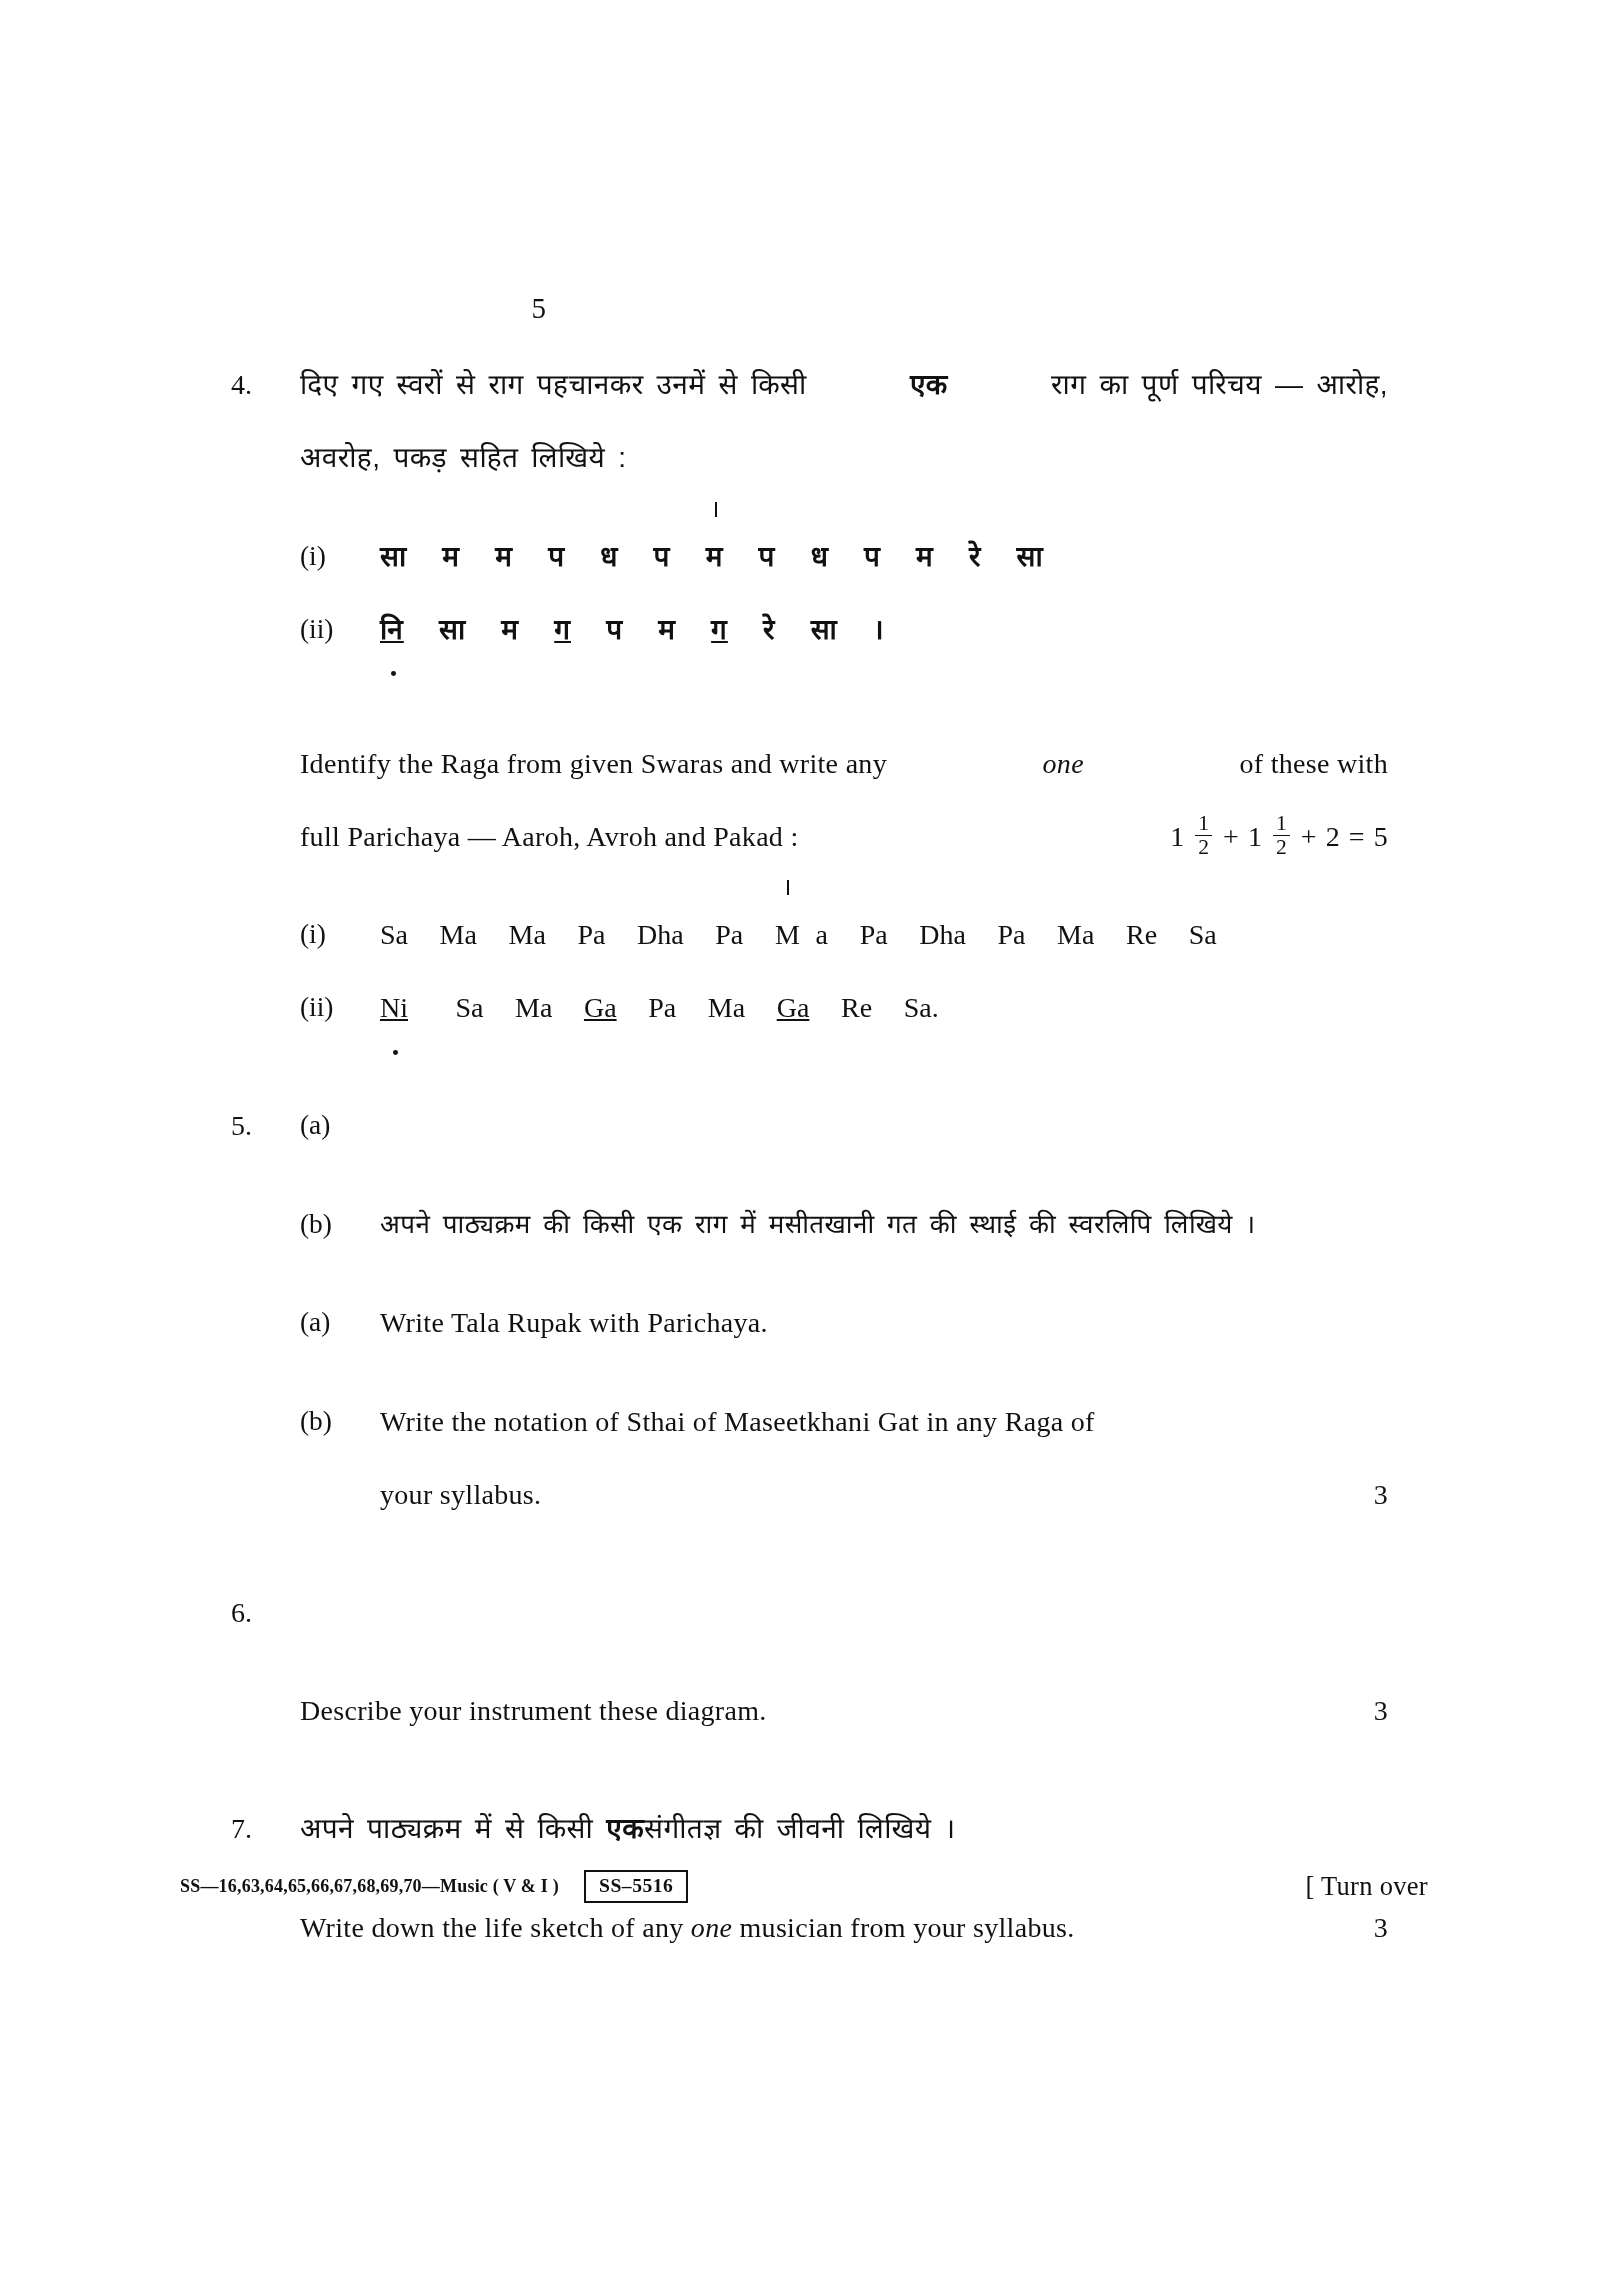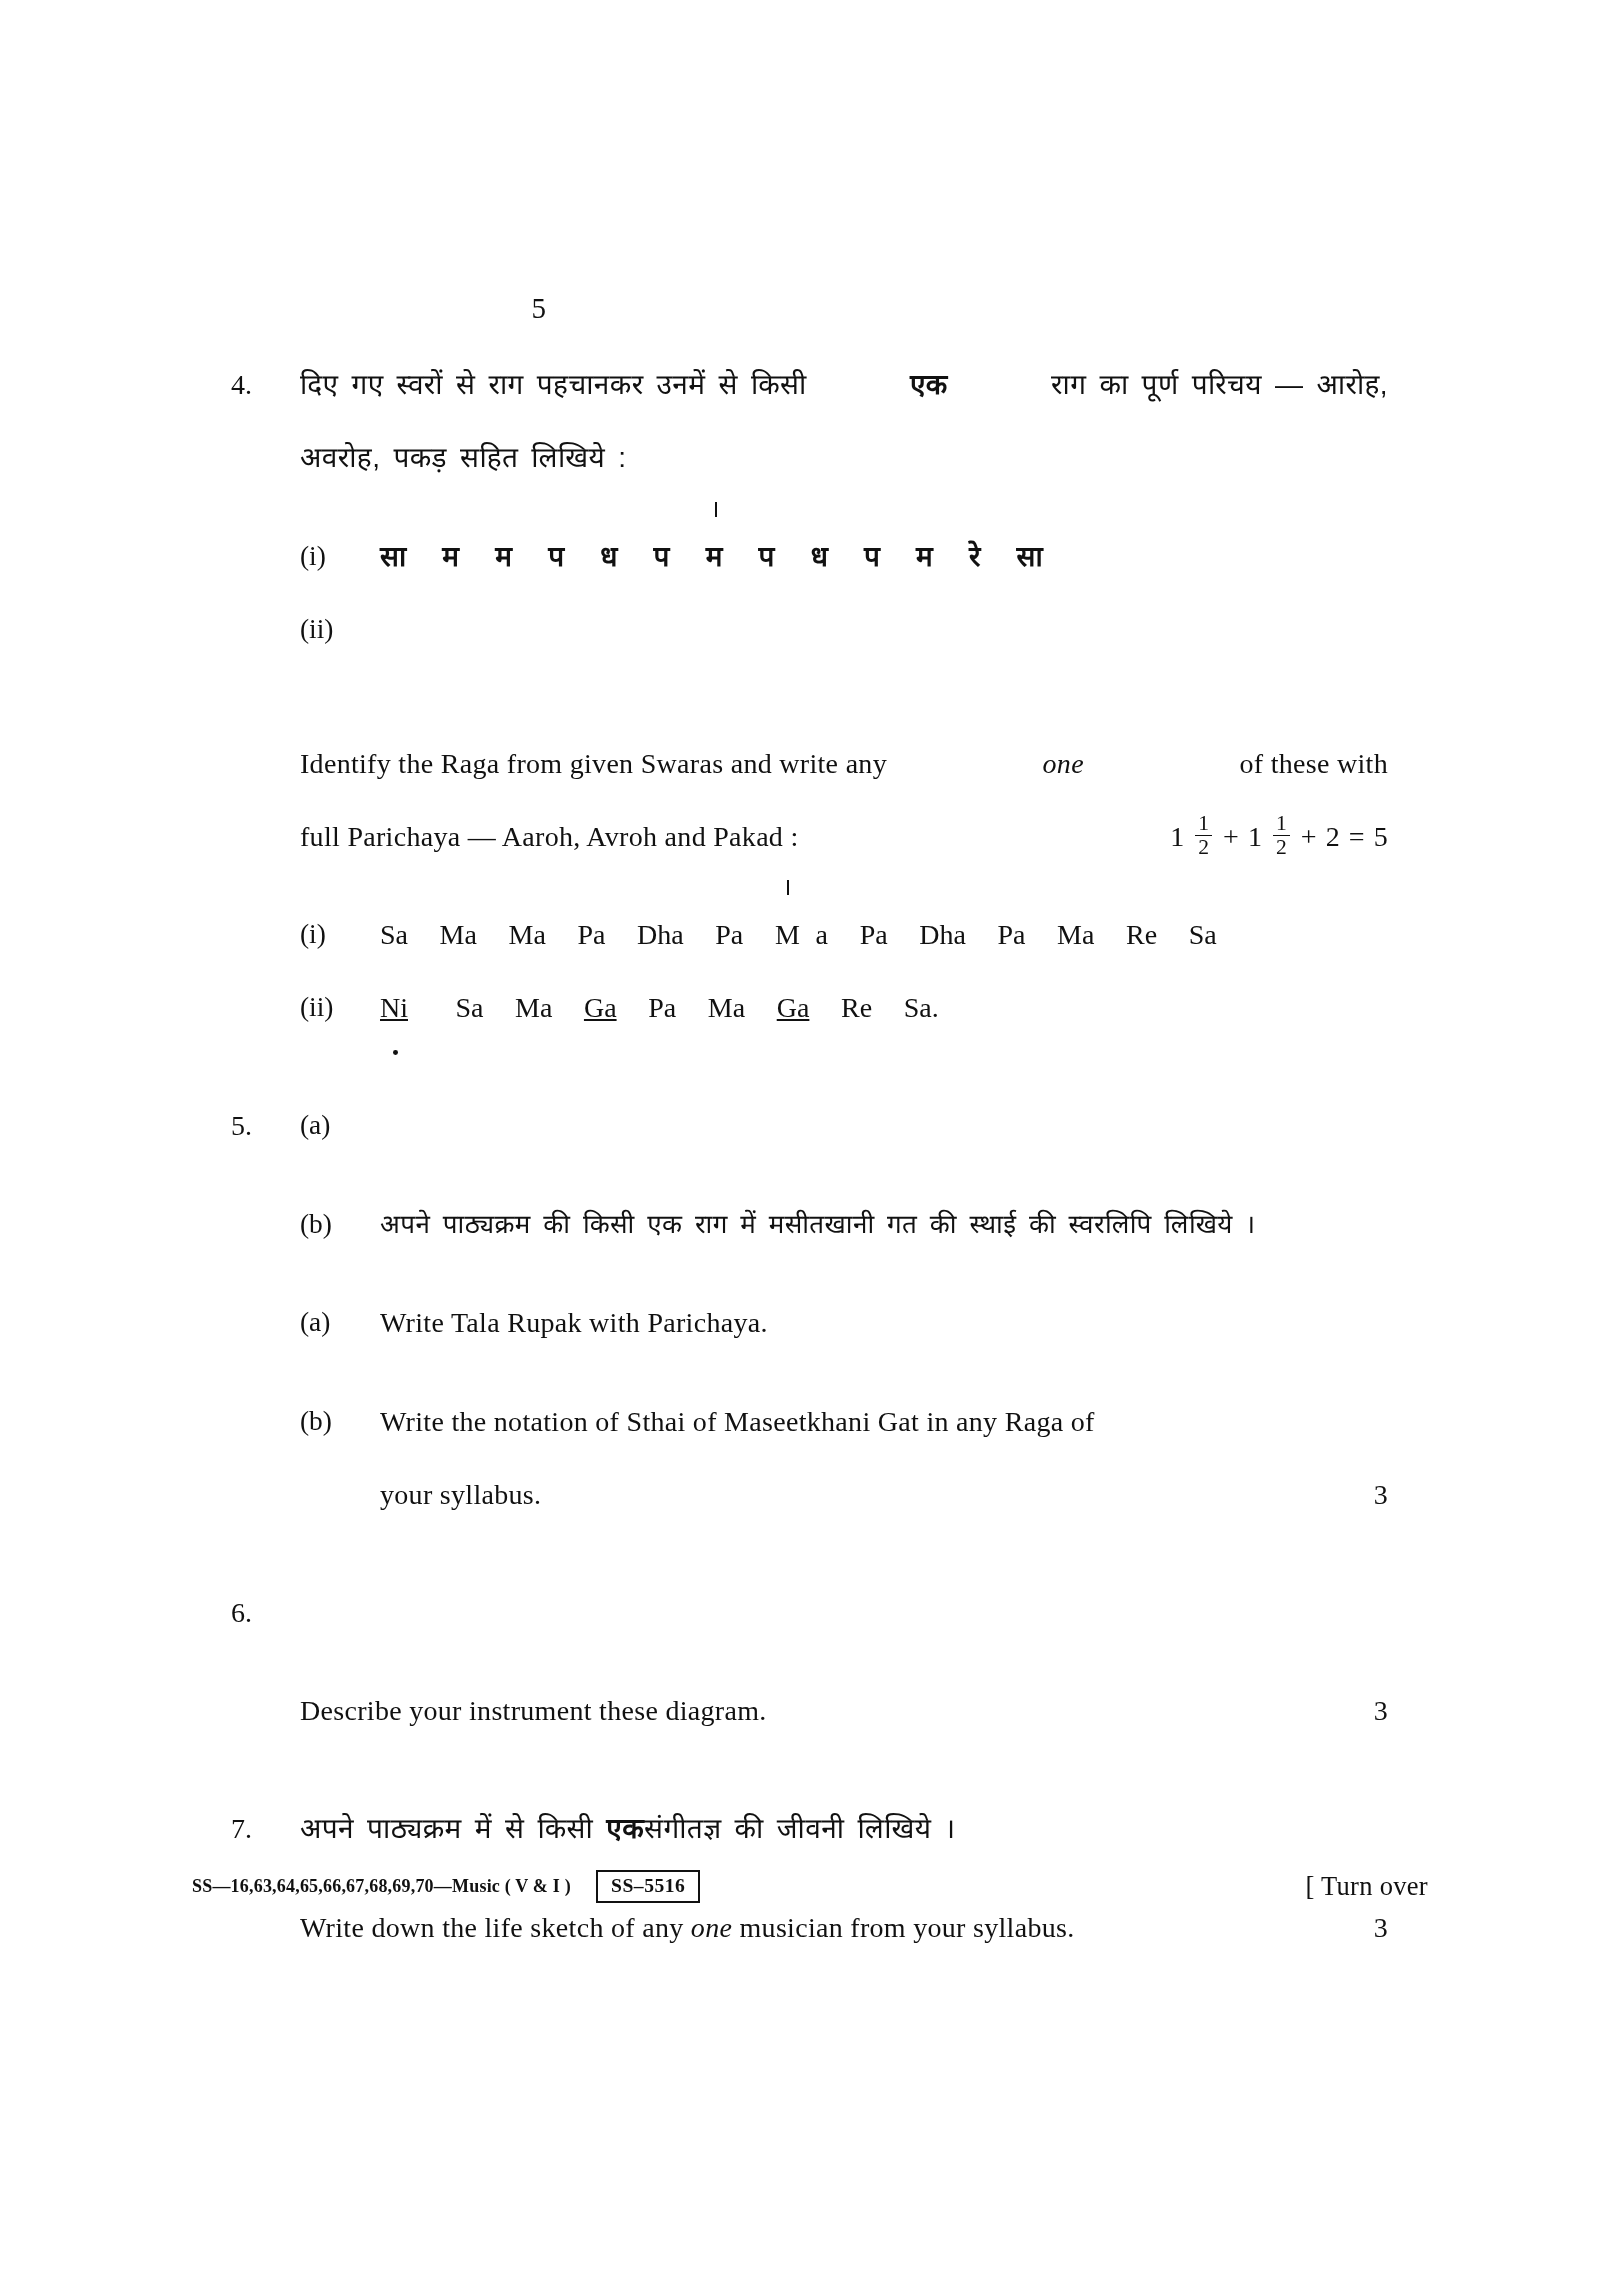--- a/index.html
+++ b/index.html
@@ -182,21 +182,21 @@
   .frac .den { padding: 0 2.9px; border-top: 1.6px solid #111; }
 
   
   .gap-sm { height: 25.5px; }
   .gap-md { height: 45px; }
   .gap-lg { height: 61px; }
 
   
   .footer {
     position: absolute;
-    left: 192px;
+    left: 180px;
     right: 192px;
     top: 1870px;
     display: flex;
     align-items: center;
     justify-content: space-between;
   }
   .footer-left {
     display: flex;
     align-items: center;
     gap: 25.5px;
@@ -260,20 +260,23 @@
         <div class="qnum-blank"></div>
         <div class="sublabel">(i)</div>
         <div class="swara-hi">
           सा&nbsp; म&nbsp; म&nbsp; प&nbsp; ध&nbsp; प&nbsp; <span class="teevra">म</span>&nbsp; प&nbsp; ध&nbsp; प&nbsp; म&nbsp; रे&nbsp; सा
         </div>
       </div>
 
       <div class="row">
         <div class="qnum-blank"></div>
         <div class="sublabel">(ii)</div>
+        <div class="swara-hi">
+          <span class="und komal-dot">नि</span>&nbsp; सा&nbsp; म&nbsp; <span class="und">ग</span>&nbsp; प&nbsp; म&nbsp; <span class="und">ग</span>&nbsp; रे&nbsp; सा&nbsp; ।
+        </div>
       </div>
 
       <div class="gap-lg"></div>
 
       <div class="row">
         <div class="qnum-blank"></div>
         <div class="body-en indent-text">
           <div class="justify-line">
             <span>Identify the Raga from given Swaras and write any</span>
             <span class="ital">one</span>

